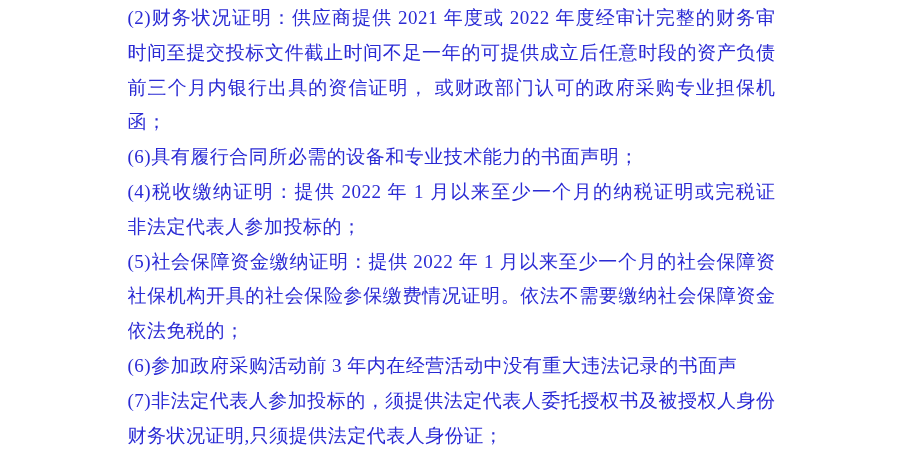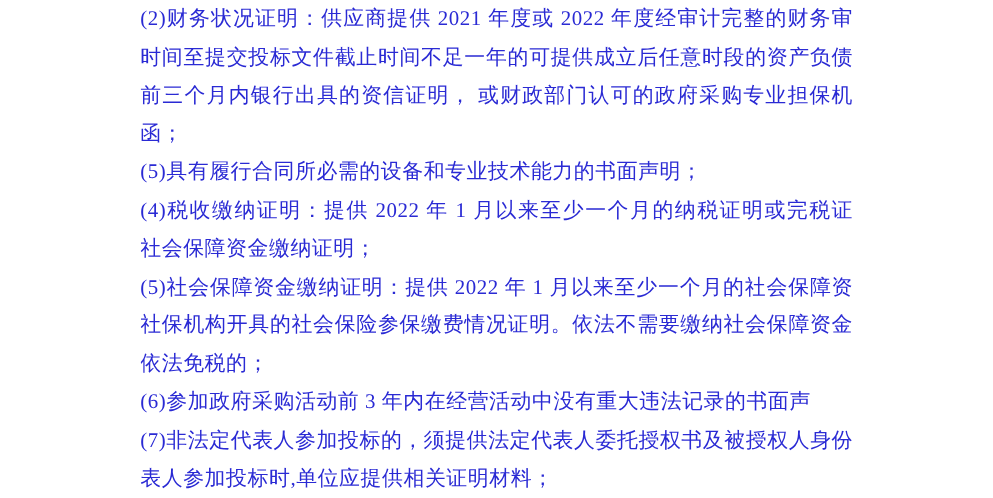--- a/index.html
+++ b/index.html
@@ -41,23 +41,23 @@
 </style>
 </head>
 <body style="background: rgb(255, 255, 255);">
 
 <div class="page">
   <div class="doc" id="doc">
       <div class="line full">(2)财务状况证明：供应商提供 2021 年度或 2022 年度经审计完整的财务审计报告(成立</div>
       <div class="line full">时间至提交投标文件截止时间不足一年的可提供成立后任意时段的资产负债表)，或其开标</div>
       <div class="line full">前三个月内银行出具的资信证明， 或财政部门认可的政府采购专业担保机构出具的投标担保</div>
       <div class="line">函；</div>
-      <div class="line">(5)具有履行合同所必需的设备和专业技术能力的书面声明；</div>
+      <div class="line">(6)具有履行合同所必需的设备和专业技术能力的书面声明；</div>
       <div class="line full">(4)税收缴纳证明：提供 2022 年 1 月以来至少一个月的纳税证明或完税证明，依法免税的</div>
-      <div class="line">社会保障资金缴纳证明；</div>
+      <div class="line">非法定代表人参加投标的；</div>
       <div class="line full">(5)社会保障资金缴纳证明：提供 2022 年 1 月以来至少一个月的社会保障资金缴存单据或</div>
       <div class="line full">社保机构开具的社会保险参保缴费情况证明。依法不需要缴纳社会保障资金的供应商应提供</div>
       <div class="line">依法免税的；</div>
       <div class="line">(6)参加政府采购活动前 3 年内在经营活动中没有重大违法记录的书面声明；</div>
       <div class="line full">(7)非法定代表人参加投标的，须提供法定代表人委托授权书及被授权人身份证，法定代</div>
-      <div class="line">表人参加投标时,单位应提供相关证明材料；</div>
+      <div class="line">财务状况证明,只须提供法定代表人身份证；</div>
     </div>
 </div>
 
 </body></html>

